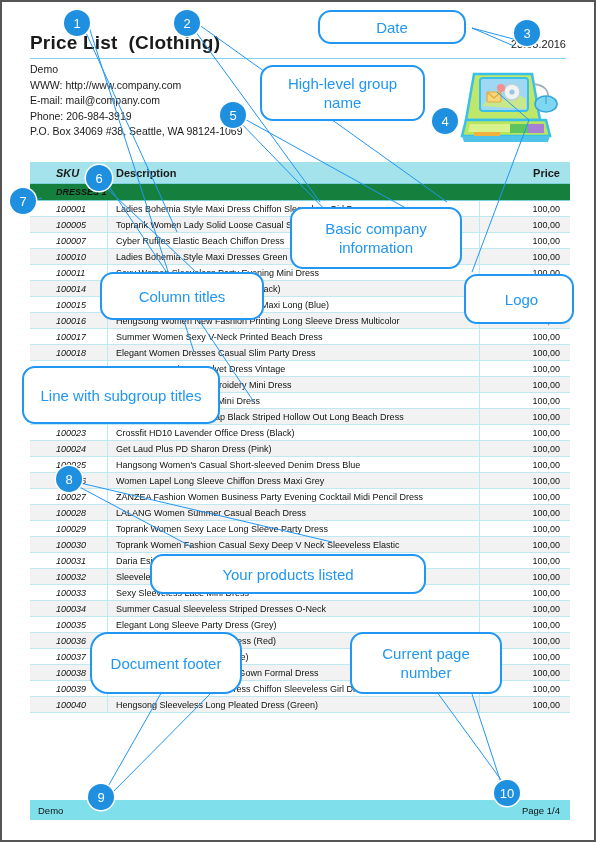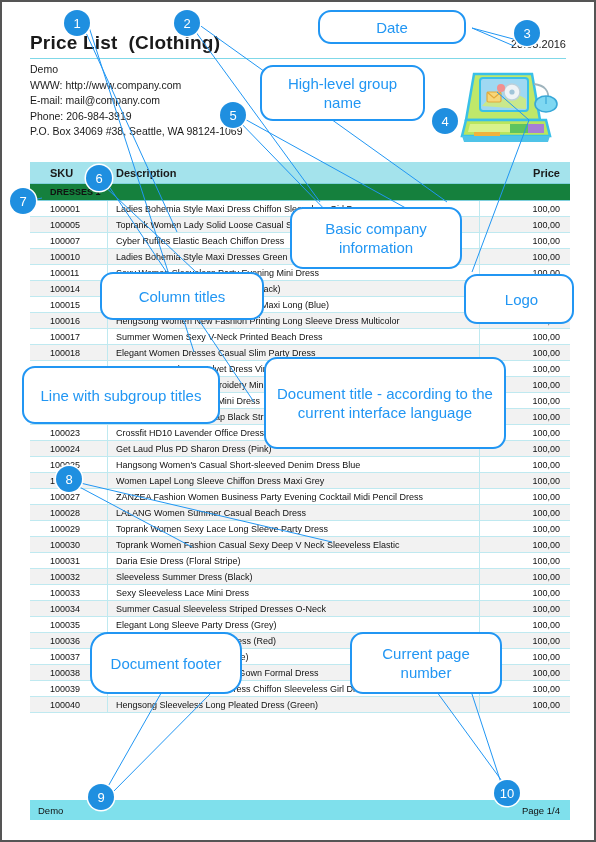--- a/index.html
+++ b/index.html
@@ -83,26 +83,26 @@
     background: #15803d;
     height: 17px;
     font-size: 9px;
     font-weight: bold;
     border-bottom: 1px solid #7fd0dd;
     align-items: center;
   }
   .trow.alt { background: #f2f2f2; }
   .c-sku {
     width: 78px;
-    padding-left: 20px;
+    padding-left: 26px;
     flex: 0 0 78px;
     border-right: 1px solid #bfe9f0;
     height: 100%;
     display: flex; align-items: center;
-    overflow: hidden; white-space: nowrap;
+    overflow: hidden; white-space: nowrap; font-style: italic;
   }
   .c-desc {
     flex: 1 1 auto;
     padding-left: 8px;
     border-right: 1px solid #bfe9f0;
     height: 100%;
     display: flex; align-items: center;
     overflow: hidden; white-space: nowrap;
   }
   .c-price {
@@ -413,22 +413,22 @@
     <div class="callout" style="left:258px; top:50px; width:165px; height:56px;margin-top:13px;">High-level group name</div>
 
     <div class="callout" style="left:288px; top:205px; width:172px; height:62px;">Basic company information</div>
 
     <div class="callout" style="left:462px; top:272px; width:110px; height:50px;padding-left:13px;">Logo</div>
 
     <div class="callout" style="left:98px; top:270px; width:164px; height:48px;">Column titles</div>
 
     <div class="callout" style="left:20px; top:364px; width:198px; height:58px;">Line with subgroup titles</div>
 
-    <div class="callout" style="left:262px; top:355px; width:242px; height:92px;">Document title - according to the current interface language</div>
-
+
+    <div class="callout" style="left:148px; top:552px; width:276px; height:40px;">Your products listed</div>
 
     <div class="callout" style="left:88px; top:630px; width:152px; height:62px;border-radius:18px;">Document footer</div>
 
     <div class="callout" style="left:348px; top:630px; width:152px; height:62px;">Current page number</div>
 
     <div class="badge" style="left:62px; top:8px;">1</div>
     <div class="badge" style="left:172px; top:8px;">2</div>
     <div class="badge" style="left:512px; top:18px;">3</div>
     <div class="badge" style="left:430px; top:106px;">4</div>
     <div class="badge" style="left:218px; top:100px;">5</div>

